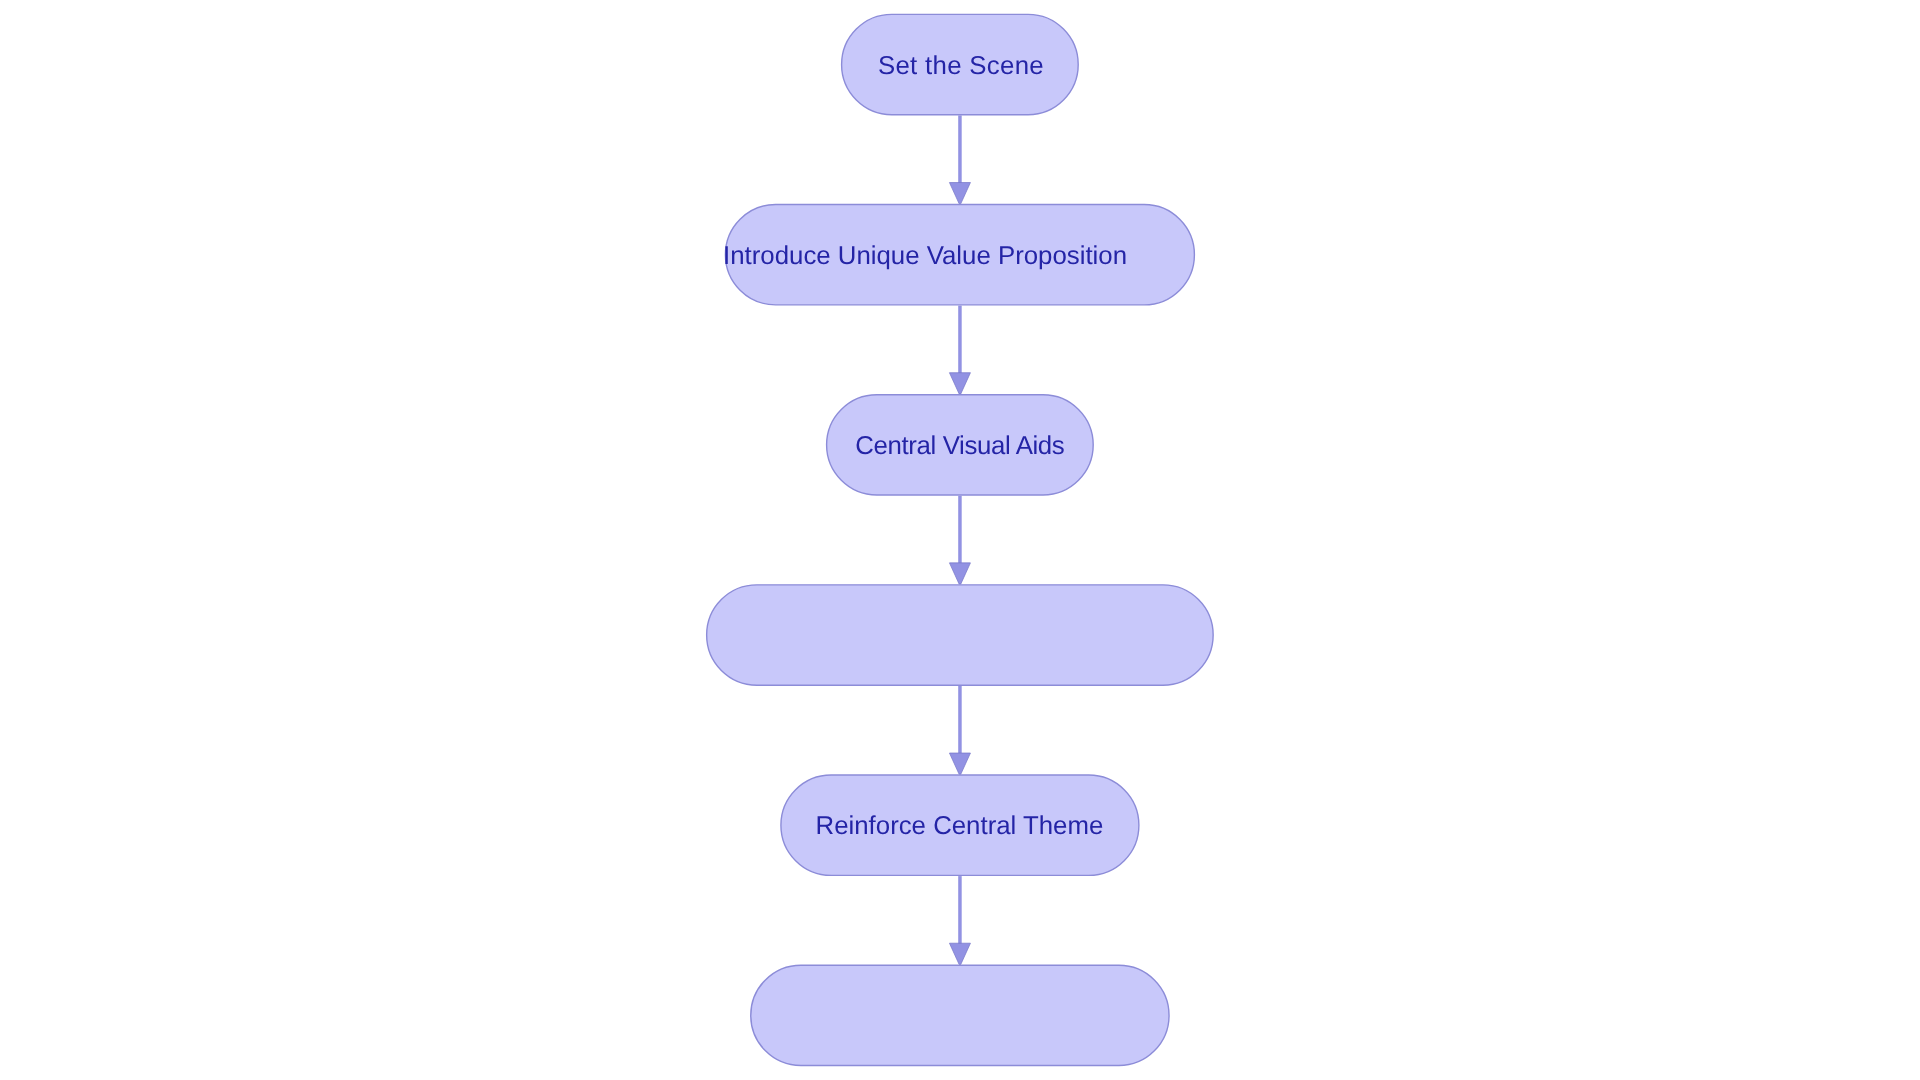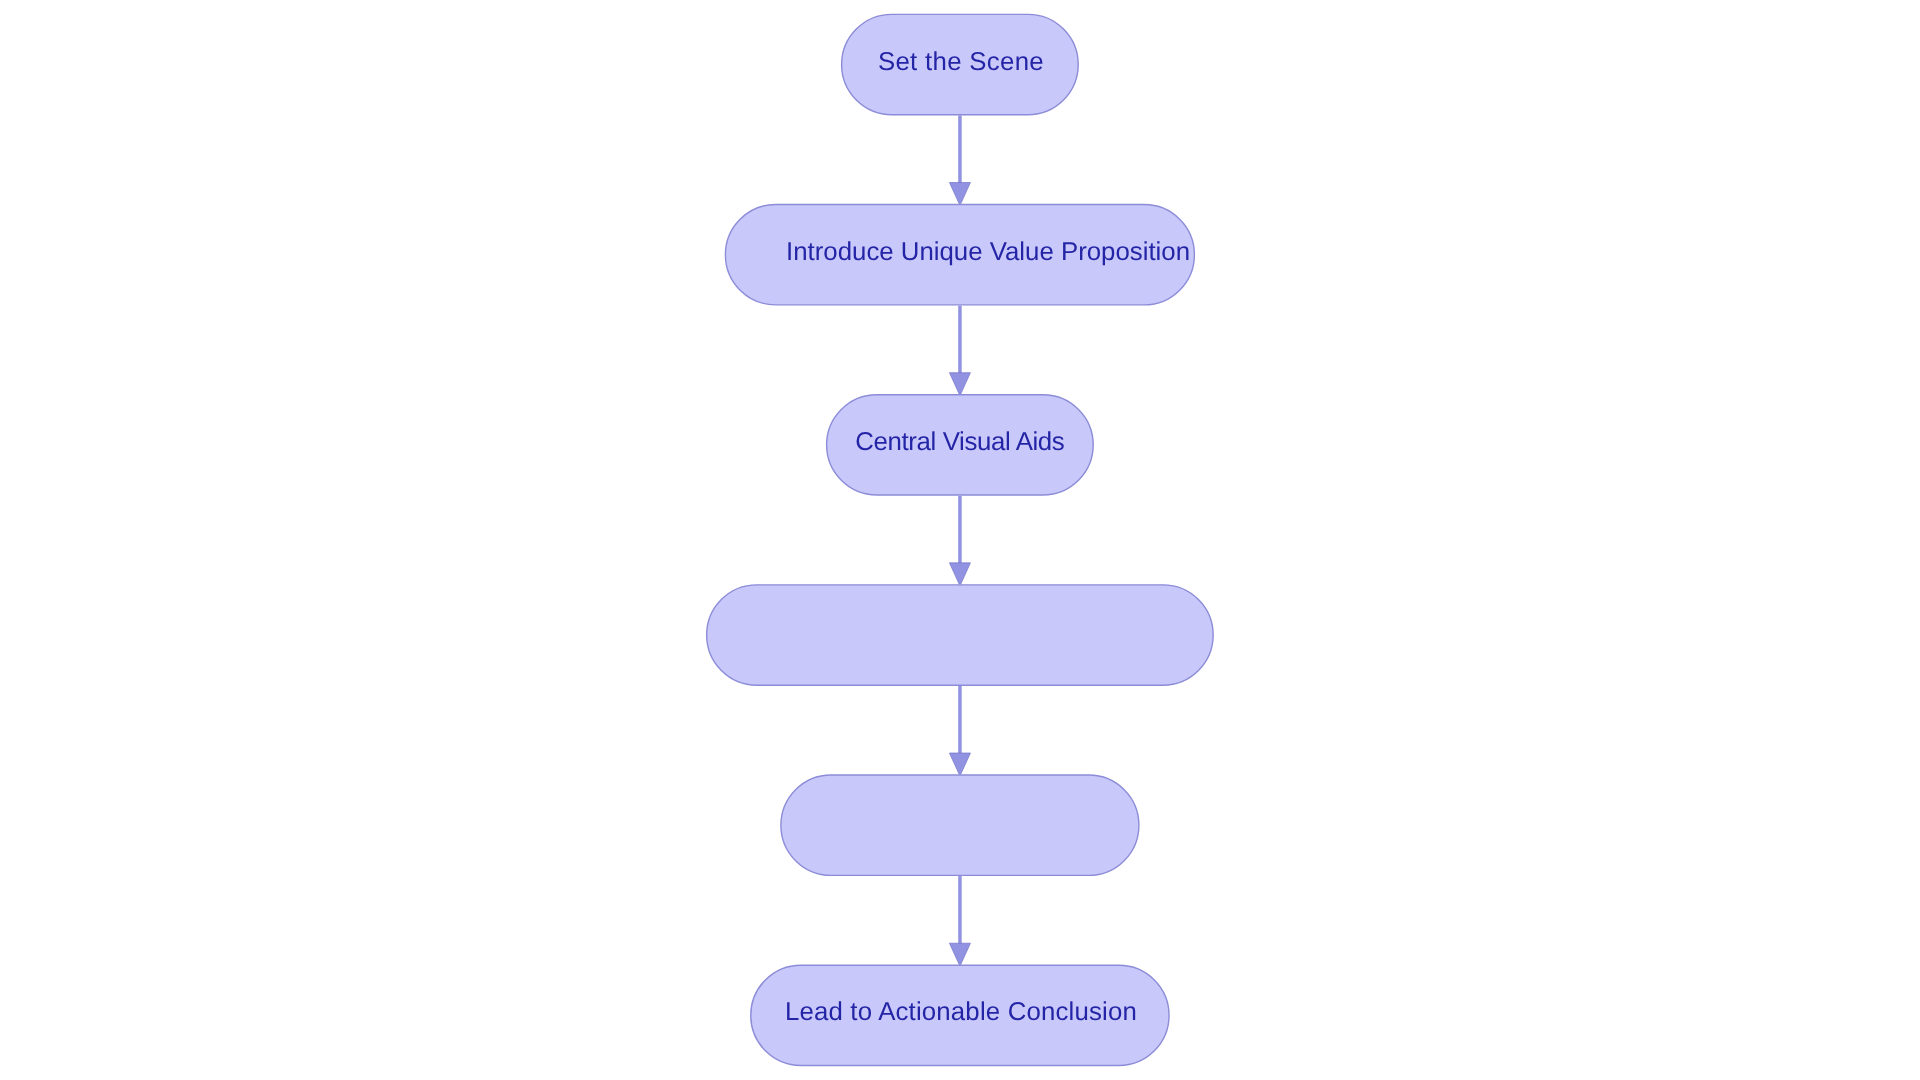--- a/index.html
+++ b/index.html
@@ -27,22 +27,22 @@
     left: 0;
     top: 0;
     width: 1920px;
     height: 1080px;
     overflow: visible;
   }
   .node-label-box {
     position: absolute;
     box-sizing: border-box;
     display: flex;
+    align-items: center;
     justify-content: center;
-    margin-top: 32px;
   }
   .node-label {
     white-space: nowrap;
     transform: translateZ(0);
     -webkit-font-smoothing: antialiased;
   }
 </style>
 </head>
 <body style="background: rgb(255, 255, 255);">
 
@@ -80,23 +80,23 @@
       <rect x="706.6500000000001" y="584.86" width="506.5" height="100.35" rx="50.175" ry="50.175" fill="#c8c8fa" stroke="#8c8cd8" stroke-width="1.4"></rect>
       <rect x="780.9000000000001" y="775.0300000000001" width="358" height="100.35" rx="50.175" ry="50.175" fill="#c8c8fa" stroke="#8c8cd8" stroke-width="1.4"></rect>
       <rect x="750.75" y="965.2" width="418.3" height="100.35" rx="50.175" ry="50.175" fill="#c8c8fa" stroke="#8c8cd8" stroke-width="1.4"></rect>
     </g>
 
   </svg>
 
   <div class="node-label-box" style="left:840.9px;top:13.65px;width:238px;height:101.75px">
     <span class="node-label" style="color:#2424a6;font-size:25.8px;letter-spacing:0.31px;margin-right:-0.31px;transform:translate3d(0.9px,2.1px,0)">Set the Scene</span>
   </div>
-  <div class="node-label-box" style="left:751px;top:203.82px;width:470.4px;height:101.75px">
+  <div class="node-label-box" style="left:688px;top:203.82px;width:470.4px;height:101.75px">
     <span class="node-label" style="color:#2424a6;font-size:25.8px;letter-spacing:0px;margin-right:-0px;transform:translate3d(1.85px,2.1px,0)">Introduce Unique Value Proposition</span>
   </div>
   <div class="node-label-box" style="left:825.9px;top:393.99px;width:268px;height:101.75px">
     <span class="node-label" style="color:#2424a6;font-size:25.8px;letter-spacing:-0.37px;margin-right:0.37px;transform:translate3d(0.15px,1.7px,0)">Central Visual Aids</span>
   </div>
-  <div class="node-label-box" style="left:750.05px;top:964.5px;width:419.7px;height:101.75px">
-    <span class="node-label" style="color:#2424a6;font-size:25.8px;letter-spacing:0.17px;margin-right:-0.17px;transform:translate3d(1px,1.2px,0)">Lead to Actionable Conclusion</span>
+  <div class="node-label-box" style="left:780.2px;top:774.33px;width:359.4px;height:101.75px">
+    <span class="node-label" style="color:#2424a6;font-size:25.8px;letter-spacing:0px;margin-right:-0px;transform:translate3d(-0.45px,1.2px,0)">Reinforce Central Theme</span>
   </div>
 
 </div>
 
 </body></html>

